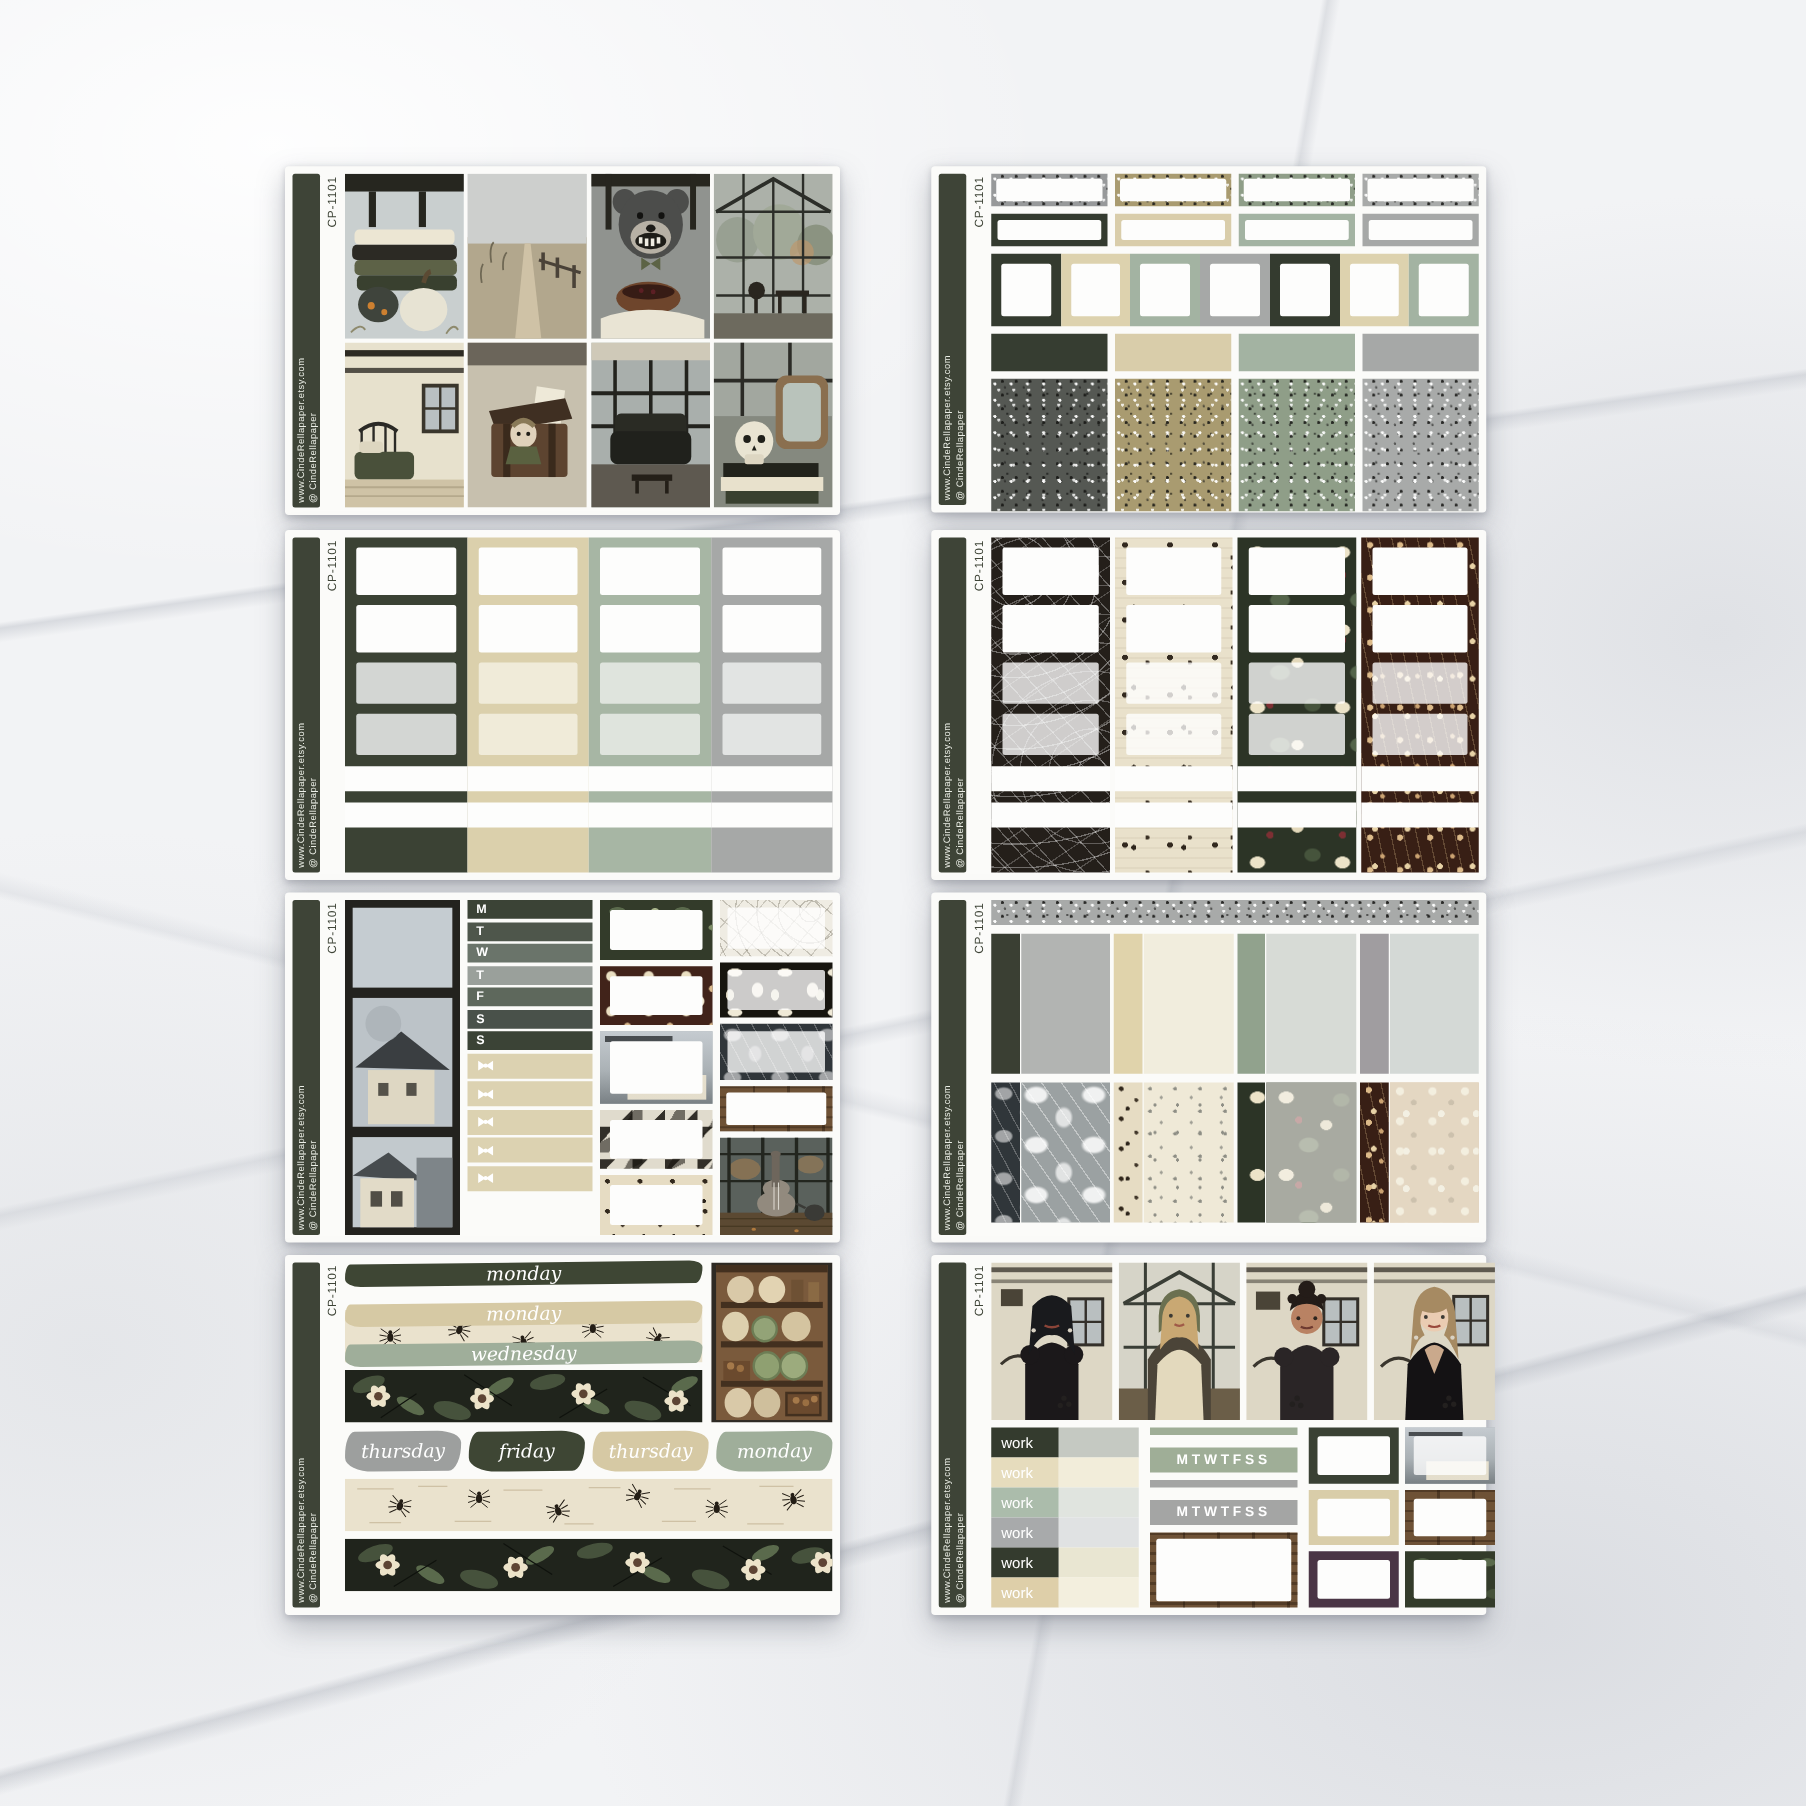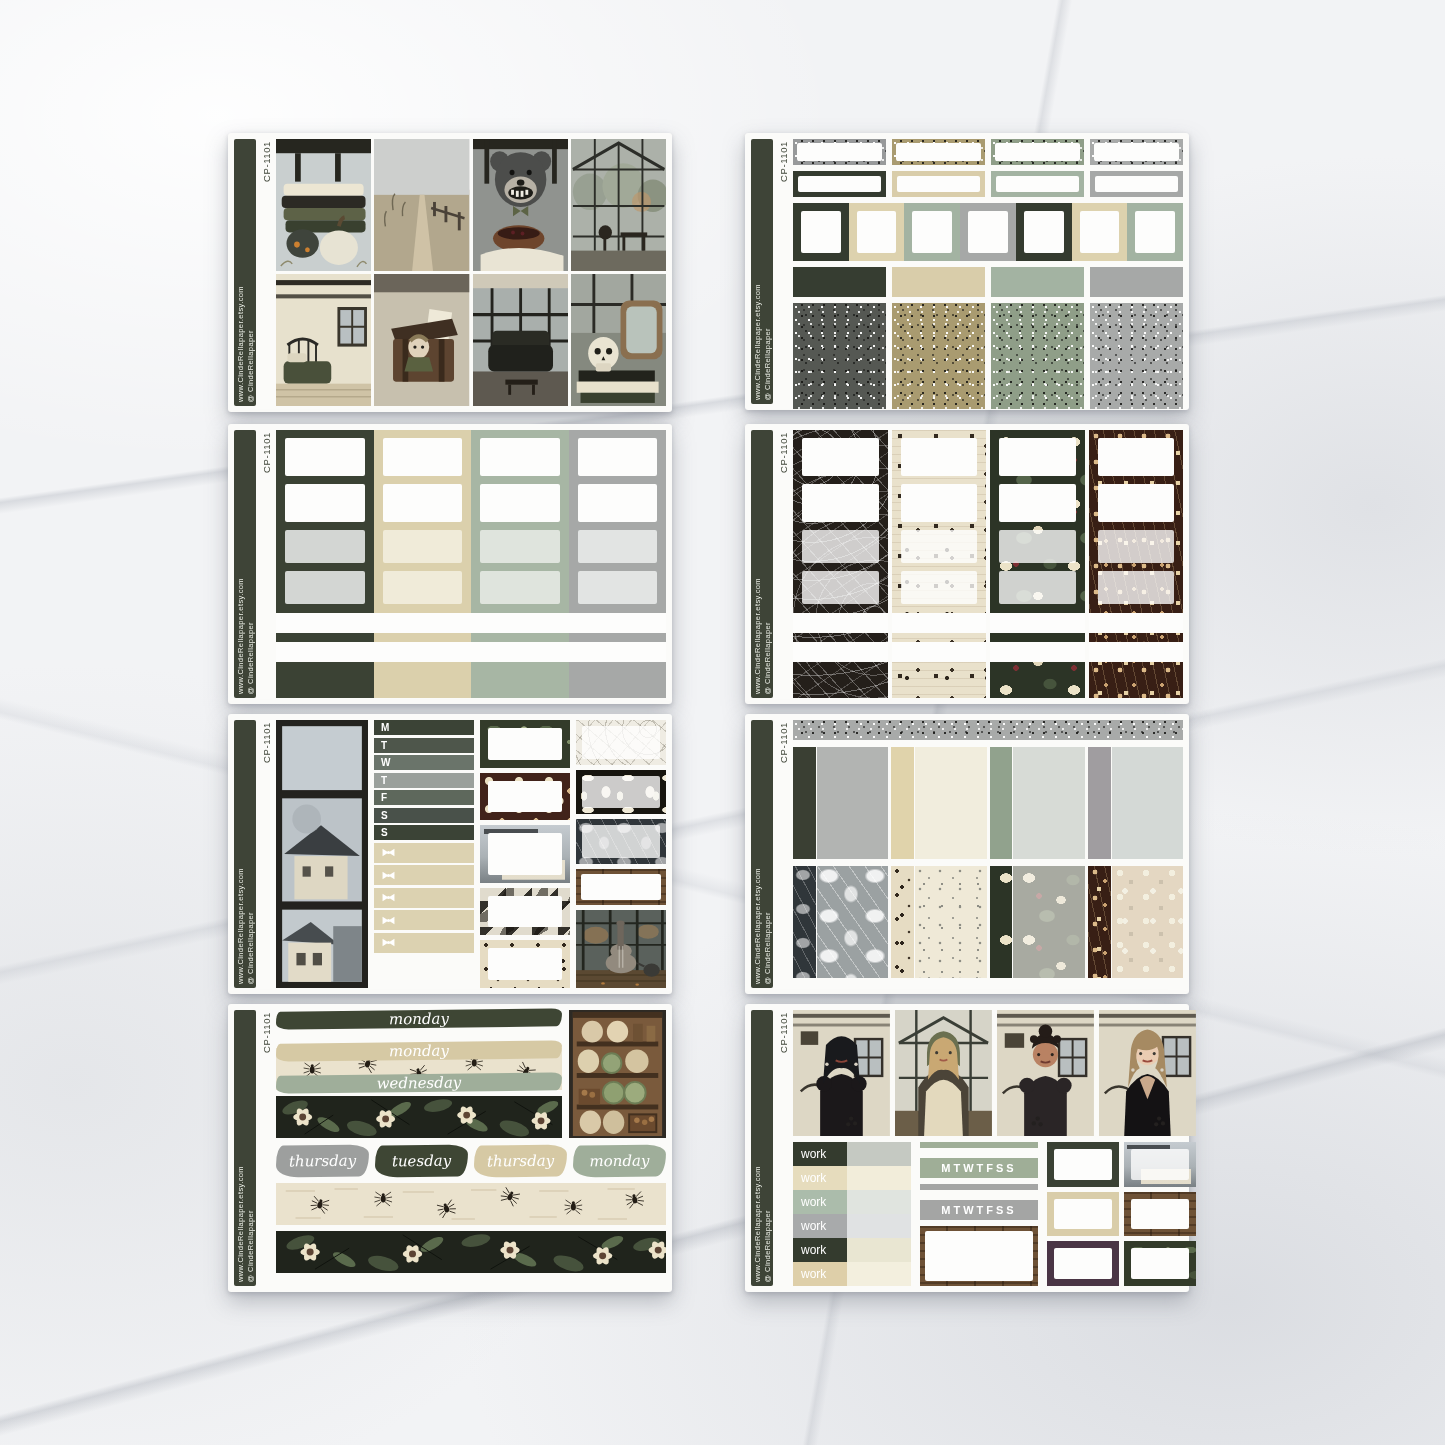--- a/index.html
+++ b/index.html
@@ -853,21 +853,21 @@
               <use href="#fl1" x="115" y="24"></use>
               <use href="#fl1" x="200" y="20"></use>
               <use href="#fl1" x="278" y="26"></use>
           </svg>
         </div>
         <div class="r2">
           <div class="brush" style="background:#9d9f9e">
               <span>thursday</span>
             </div>
           <div class="brush" style="background:#3e4634">
-              <span>tuesday</span>
+              <span>friday</span>
             </div>
           <div class="brush" style="background:#d6c9a4">
               <span>thursday</span>
             </div>
           <div class="brush" style="background:#9fae9a">
               <span>monday</span>
             </div>
         </div>
         <div class="washi">
           <svg viewBox="0 0 400 42" preserveAspectRatio="none">

